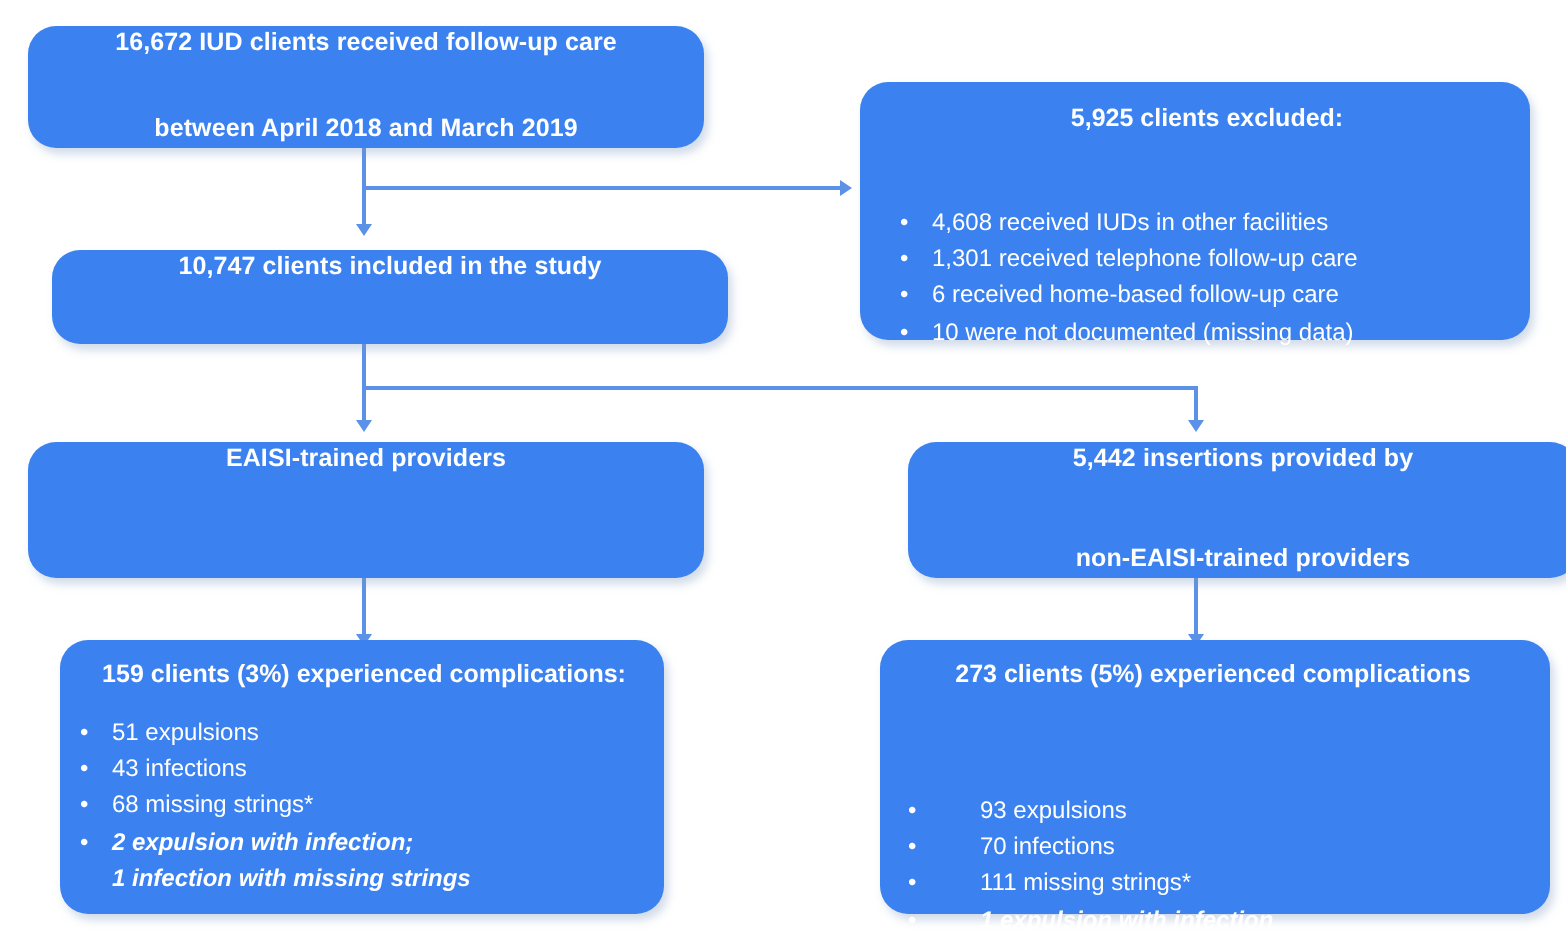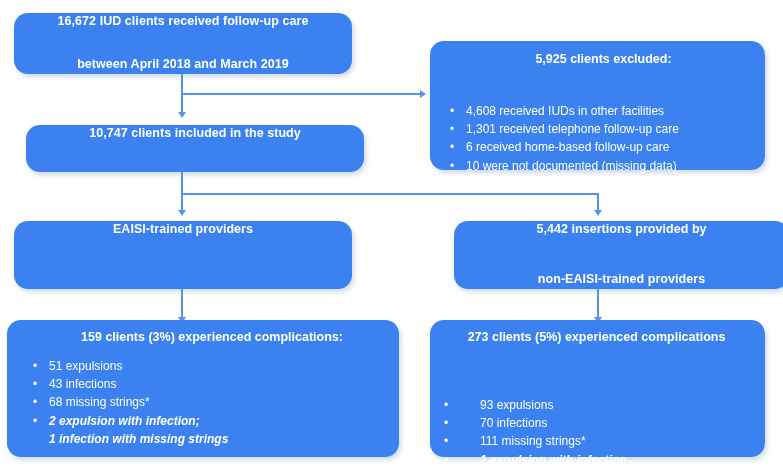--- a/index.html
+++ b/index.html
@@ -167,21 +167,21 @@
 
   <div class="box center" style="left:14px; top:221px; width:338px; height:68px;">
     <div class="title">EAISI-trained providers</div>
   </div>
 
   <div class="box center" style="left:454px; top:221px; width:335px; height:68px;">
     <div class="title">5,442 insertions provided by</div>
     <div class="title">non-EAISI-trained  providers</div>
   </div>
 
-  <div class="box" style="left:7px; top:320px; width:392px; height:137px; padding:9px 8px 9px 26px;">
+  <div class="box" style="left:30px; top:320px; width:302px; height:137px; padding:9px 8px 9px 10px;">
     <div class="heading">159 clients (3%) experienced complications:</div>
     <ul class="bullets ind-a">
       <li>
         <span class="dot">•</span>
         <span class="txt">51 expulsions</span>
       </li>
       <li>
         <span class="dot">•</span>
         <span class="txt">43 infections</span>
       </li>
@@ -190,21 +190,21 @@
         <span class="txt">68 missing strings*</span>
       </li>
       <li class="ital">
         <span class="dot">•</span>
         <span class="txt">2 expulsion with infection;</span>
         <span class="cont">1 infection with missing strings</span>
       </li>
     </ul>
   </div>
 
-  <div class="box" style="left:430px; top:320px; width:335px; height:137px; padding:9px 16px 9px 14px;gap:48px;">
+  <div class="box" style="left:440px; top:320px; width:335px; height:137px; padding:9px 16px 9px 14px;gap:48px;">
     <div class="heading">273 clients (5%) experienced complications</div>
     <ul class="bullets ind-b">
       <li>
         <span class="dot">•</span>
         <span class="txt">93 expulsions</span>
       </li>
       <li>
         <span class="dot">•</span>
         <span class="txt">70 infections</span>
       </li>

